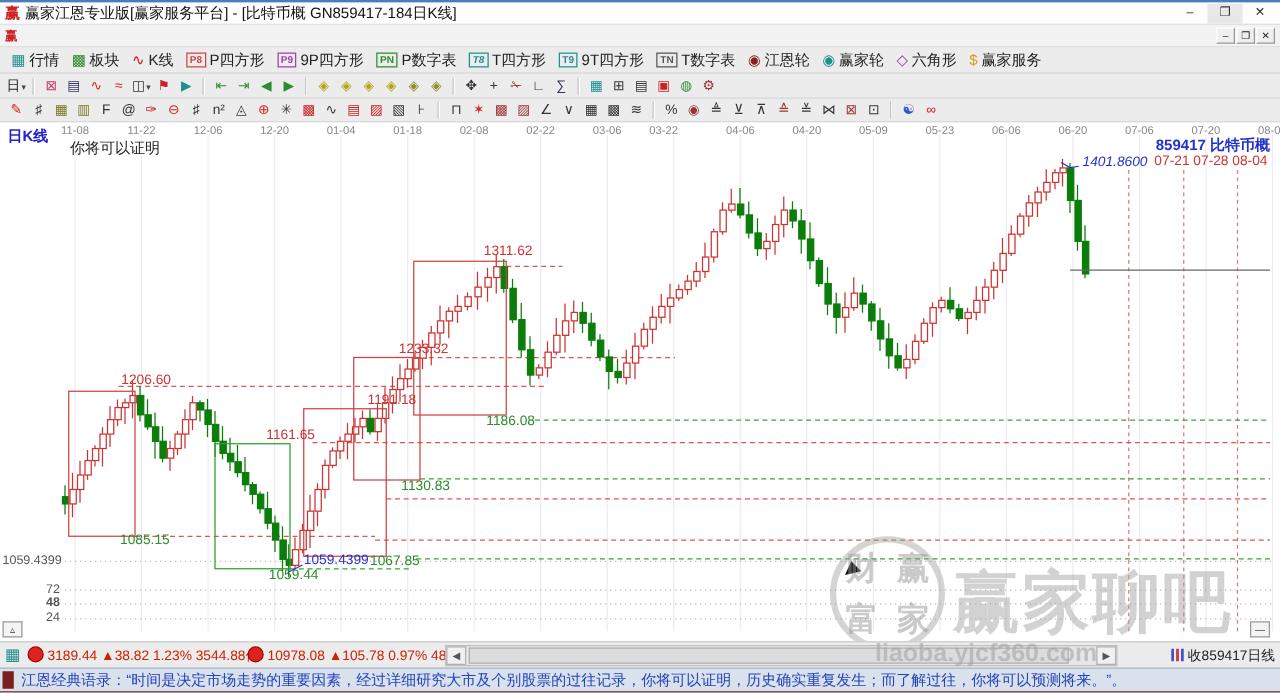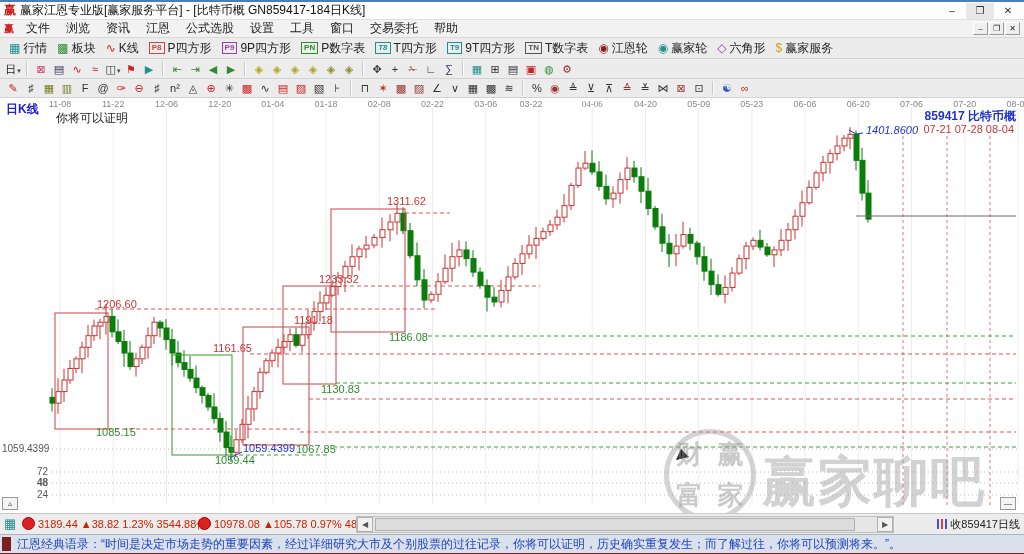--- a/index.html
+++ b/index.html
@@ -85,21 +85,20 @@
     <span id="title-text">赢家江恩专业版[赢家服务平台] - [比特币概  GN859417-184日K线]</span>
     <div class="win-btns">
       <span class="win-btn">–</span>
       <span class="win-btn max">❐</span>
       <span class="win-btn">✕</span>
     </div>
   </div>
 
   <div id="menubar">
     <span class="app-ico" style="font-size:10px">赢</span>
-    <nav id="menus"><span class="menu-item">文件</span><span class="menu-item">浏览</span><span class="menu-item">资讯</span><span class="menu-item">江恩</span><span class="menu-item">公式选股</span><span class="menu-item">设置</span><span class="menu-item">工具</span><span class="menu-item">窗口</span><span class="menu-item">交易委托</span><span class="menu-item">帮助</span></nav>
     <div class="mdi-btns">
         <span class="mdi-btn">–</span>
         <span class="mdi-btn">❐</span>
         <span class="mdi-btn">✕</span>
       </div>
   </div>
 
   <div id="tb1" class="toolbar">
       <span class="tb1-item">
         <span class="glyph" style="color: rgb(31, 143, 143);">▦</span>
@@ -553,21 +552,21 @@
         <span class="dlabel" style="left: 40px;">11-08</span>
         <span class="dlabel" style="left: 93.2222px;">11-22</span>
         <span class="dlabel" style="left: 146.444px;">12-06</span>
         <span class="dlabel" style="left: 199.667px;">12-20</span>
         <span class="dlabel" style="left: 252.889px;">01-04</span>
         <span class="dlabel" style="left: 306.111px;">01-18</span>
         <span class="dlabel" style="left: 359.333px;">02-08</span>
         <span class="dlabel" style="left: 412.556px;">02-22</span>
         <span class="dlabel" style="left: 465.778px;">03-06</span>
         <span class="dlabel" style="left: 511px;">03-22</span>
-        <span class="dlabel" style="left: 572.222px; font-family: Liberation Serif, serif;">04-06</span>
+        <span class="dlabel" style="left: 572.222px;">04-06</span>
         <span class="dlabel" style="left: 625.444px;">04-20</span>
         <span class="dlabel" style="left: 678.667px;">05-09</span>
         <span class="dlabel" style="left: 731.889px;">05-23</span>
         <span class="dlabel" style="left: 785.111px;">06-06</span>
         <span class="dlabel" style="left: 838.333px;">06-20</span>
         <span class="dlabel" style="left: 891.556px;">07-06</span>
         <span class="dlabel" style="left: 944.778px;">07-20</span>
         <span class="dlabel" style="left: 998px;">08-03</span>
       </div>
     <div id="y-labels">
@@ -601,20 +600,21 @@
       <span class="red-dot"></span><span>3189.44</span>&nbsp;<span>▲38.82</span>&nbsp;<span>1.23%</span>&nbsp;<span>3544.88亿</span>
     </span>
     <span class="idx" style="left:198px">
       <span class="red-dot"></span><span>10978.08</span>&nbsp;<span>▲105.78</span>&nbsp;<span>0.97%</span>&nbsp;<span>4865.76</span>
     </span>
     <div id="scrollbar">
       <span class="sb-btn" style="left:0;">◀</span>
       <div id="sb-thumb"></div>
       <span class="sb-btn" style="right:0;">▶</span>
     </div>
+    <span id="wm-url">liaoba.yjcf360.com</span>
     <span id="sb-right"><span class="mini-chart-icon"></span><span>收859417日线</span></span>
   </div>
 
   <div id="quoterow">
     <span class="mark"></span>
     <span id="quote-text">江恩经典语录：“时间是决定市场走势的重要因素，经过详细研究大市及个别股票的过往记录，你将可以证明，历史确实重复发生；而了解过往，你将可以预测将来。”。</span>
   </div>
   <div id="bottomstrip"></div>
 
 </div>

